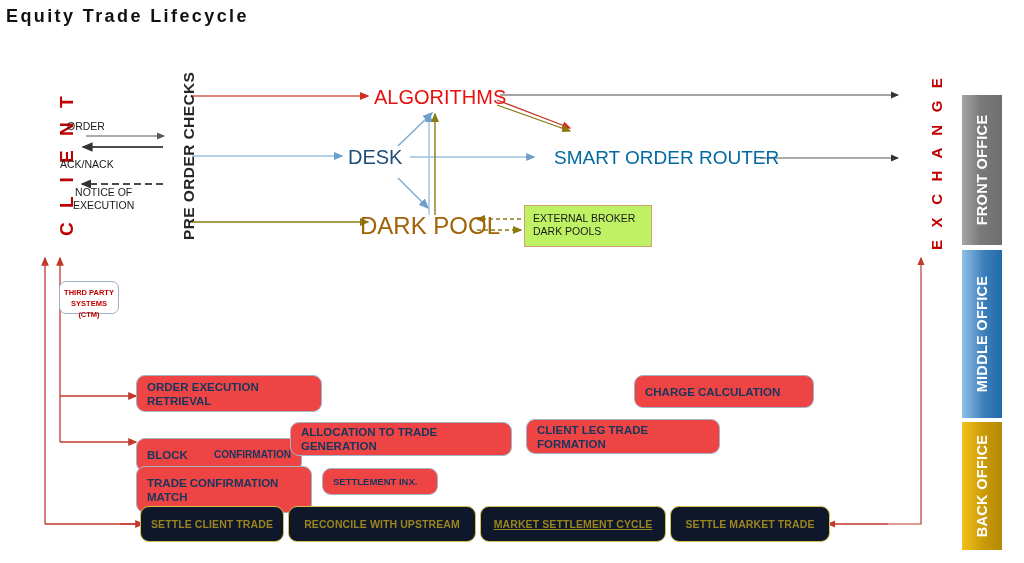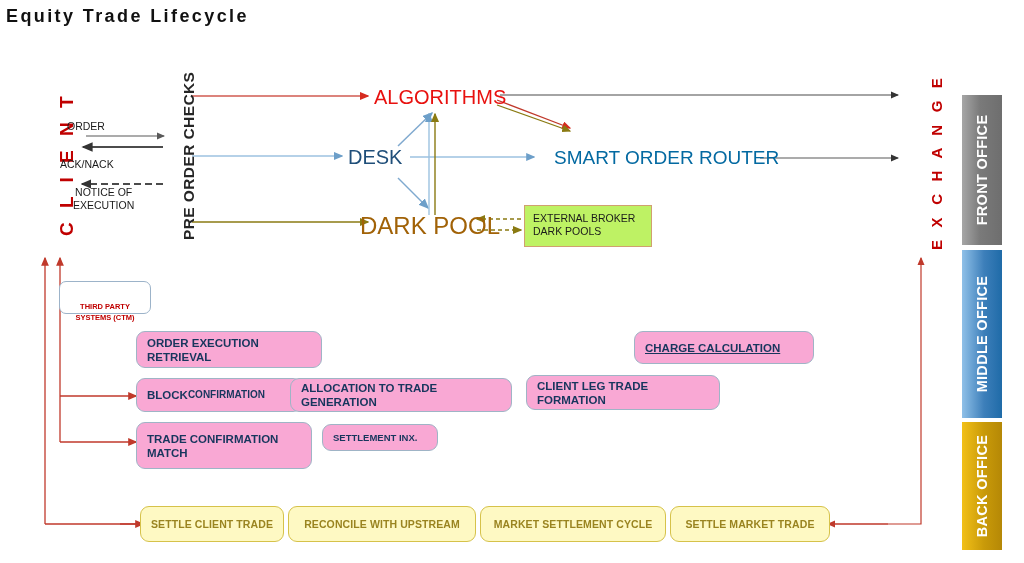--- a/index.html
+++ b/index.html
@@ -113,54 +113,55 @@
     color: #1a1a1a;
     font-size: 10.5px;
     line-height: 13px;
     padding: 6px 0 0 8px;
   }
 
   
   .tp-box {
     position: absolute;
     left: 59px; top: 281px;
-    width: 92px; height: 33px;
+    width: 60px; height: 33px;
     border: 1px solid #9cb3c9;
     border-radius: 7px;
     background: #ffffff;
     color: #c00000;
     font-size: 7.5px;
     font-weight: bold;
     line-height: 11px;
     text-align: center;
-    padding-top: 19px;
+    padding-top: 5px;
   }
 
   
   .mo-box {
     position: absolute;
     border: 1.3px solid #9fb4c6;
     border-radius: 9px;
-    background: #f9a8d4;
+    background: #ef4444;
     color: #17365d;
     font-size: 11.5px;
     font-weight: bold;
     display: flex;
     align-items: center;
     padding: 1px 10px;
     line-height: 14px;
+    margin-top: 44px;
   }
   .mo-box .lite { font-weight: bold; font-size: 10px; }
 
   
   .bo-box {
     position: absolute;
     border: 1.4px solid #d6c24a;
     border-radius: 9px;
-    background: #fef9c3;
+    background: #0f172a;
     color: #9a8420;
     font-size: 10.5px;
     font-weight: bold;
     display: flex;
     align-items: center;
     justify-content: center;
     text-align: center;
     letter-spacing: 0.1px;
   }
 
@@ -287,25 +288,25 @@
   <div class="tp-box">
     <div>THIRD PARTY</div>
     <div>SYSTEMS (CTM)</div>
   </div>
 
   <div class="mo-box" style="left:136px; top:331px; width:186px; height:37px;">
     <span>ORDER EXECUTION RETRIEVAL</span>
   </div>
 
 
-  <div class="mo-box" style="left:634px; top:331px; width:180px; height:33px;text-decoration:underline;">
+  <div class="mo-box" style="left:634px; top:331px; width:180px; height:33px;">
     <span>CHARGE CALCULATION</span>
   </div>
 
-  <div class="mo-box" style="left:136px; top:378px; width:166px; height:34px;">
+  <div class="mo-box" style="left:136px; top:394px; width:166px; height:34px;justify-content:space-between;">
     <span>BLOCK</span>
       <span class="lite"> CONFIRMATION</span>
   </div>
 
   <div class="mo-box" style="left:290px; top:378px; width:222px; height:34px;">
     <span>ALLOCATION TO TRADE GENERATION</span>
   </div>
 
   <div class="mo-box" style="left:526px; top:375px; width:194px; height:35px;">
     <span>CLIENT LEG TRADE FORMATION</span>
@@ -321,21 +322,21 @@
   <div class="mo-box" style="left:322px; top:424px; width:116px; height:27px; font-size:9.5px;">
     <span>SETTLEMENT INX.</span>
   </div>
 
   <div class="bo-box" style="left:140px; top:506px; width:144px; height:36px;">
     <span>SETTLE CLIENT TRADE</span>
   </div>
   <div class="bo-box" style="left:288px; top:506px; width:188px; height:36px;">
     <span>RECONCILE WITH UPSTREAM</span>
   </div>
-  <div class="bo-box" style="left:480px; top:506px; width:186px; height:36px;">
+  <div class="bo-box" style="left:480px; top:506px; width:186px; height:36px;text-decoration:underline;">
     <span>MARKET SETTLEMENT CYCLE</span>
   </div>
   <div class="bo-box" style="left:670px; top:506px; width:160px; height:36px;">
     <span>SETTLE MARKET TRADE</span>
   </div>
 
   <div class="office-bar bar-front">
     <span>FRONT OFFICE</span>
   </div>
   <div class="office-bar bar-middle">

